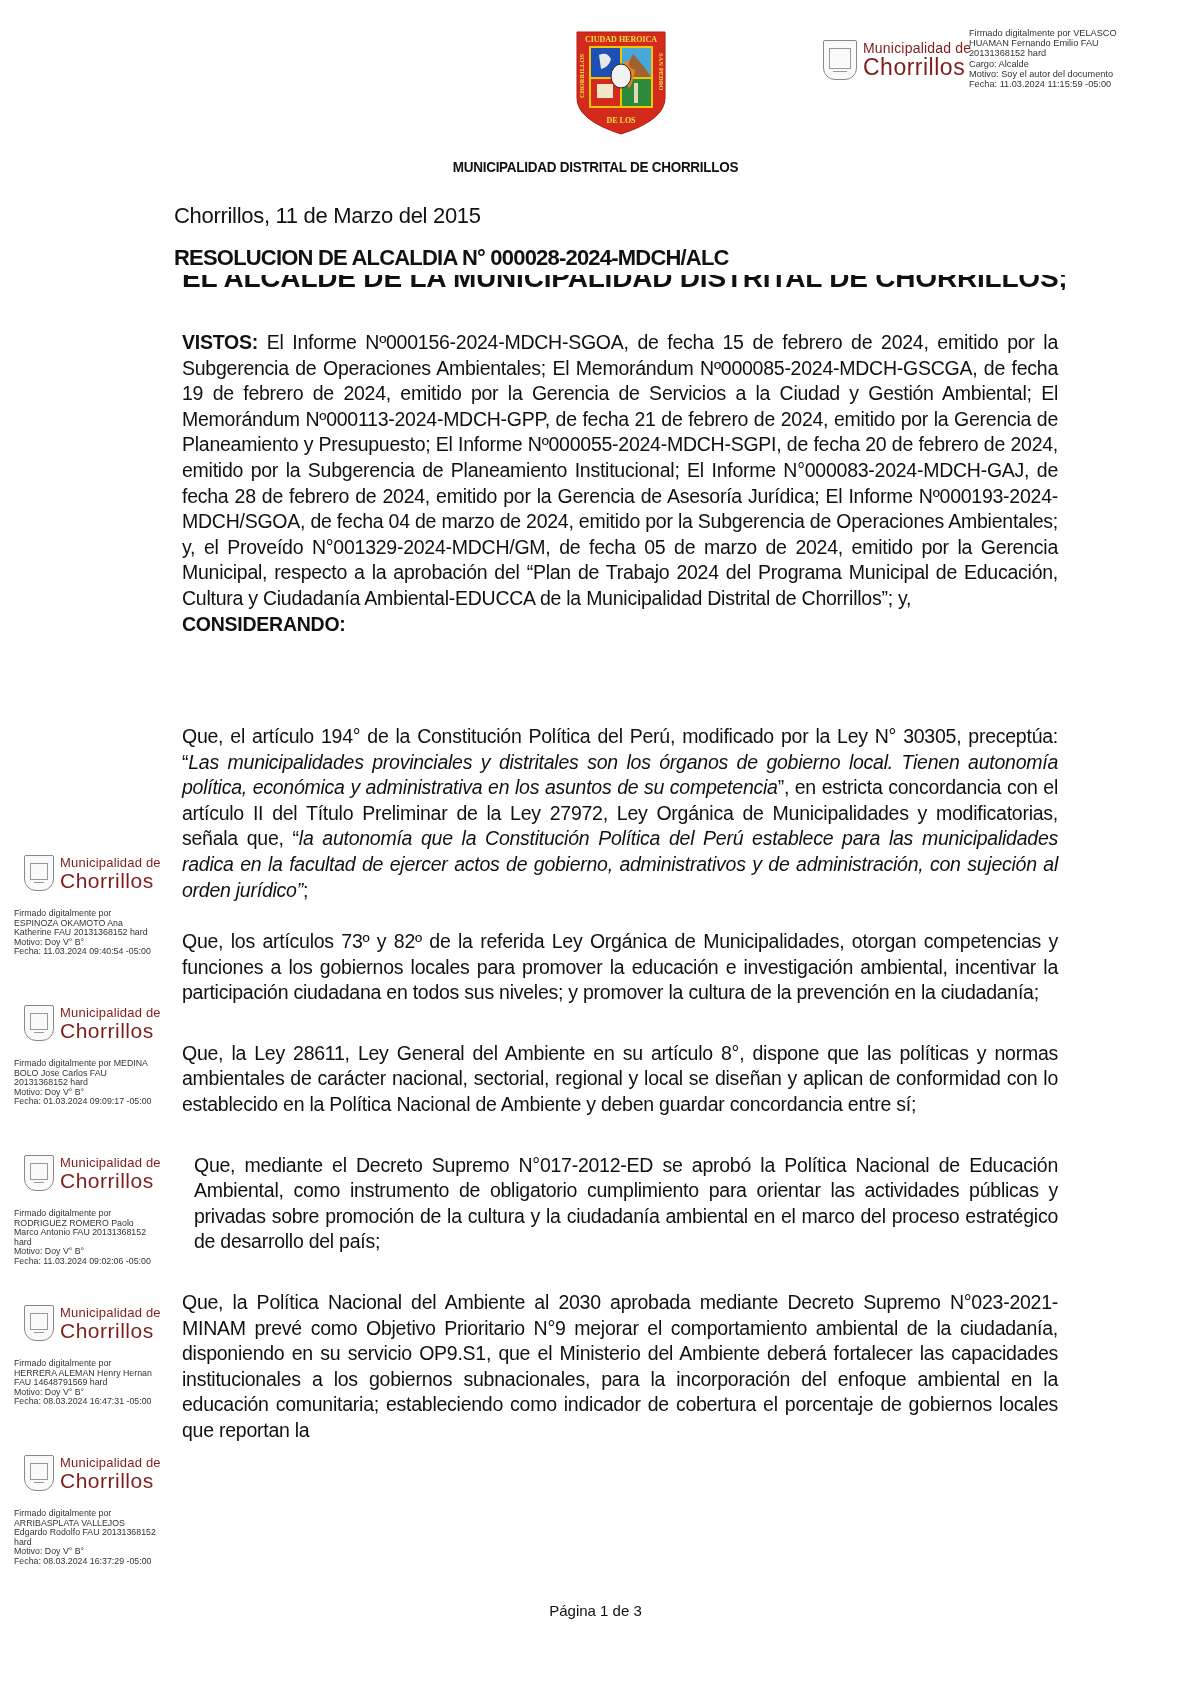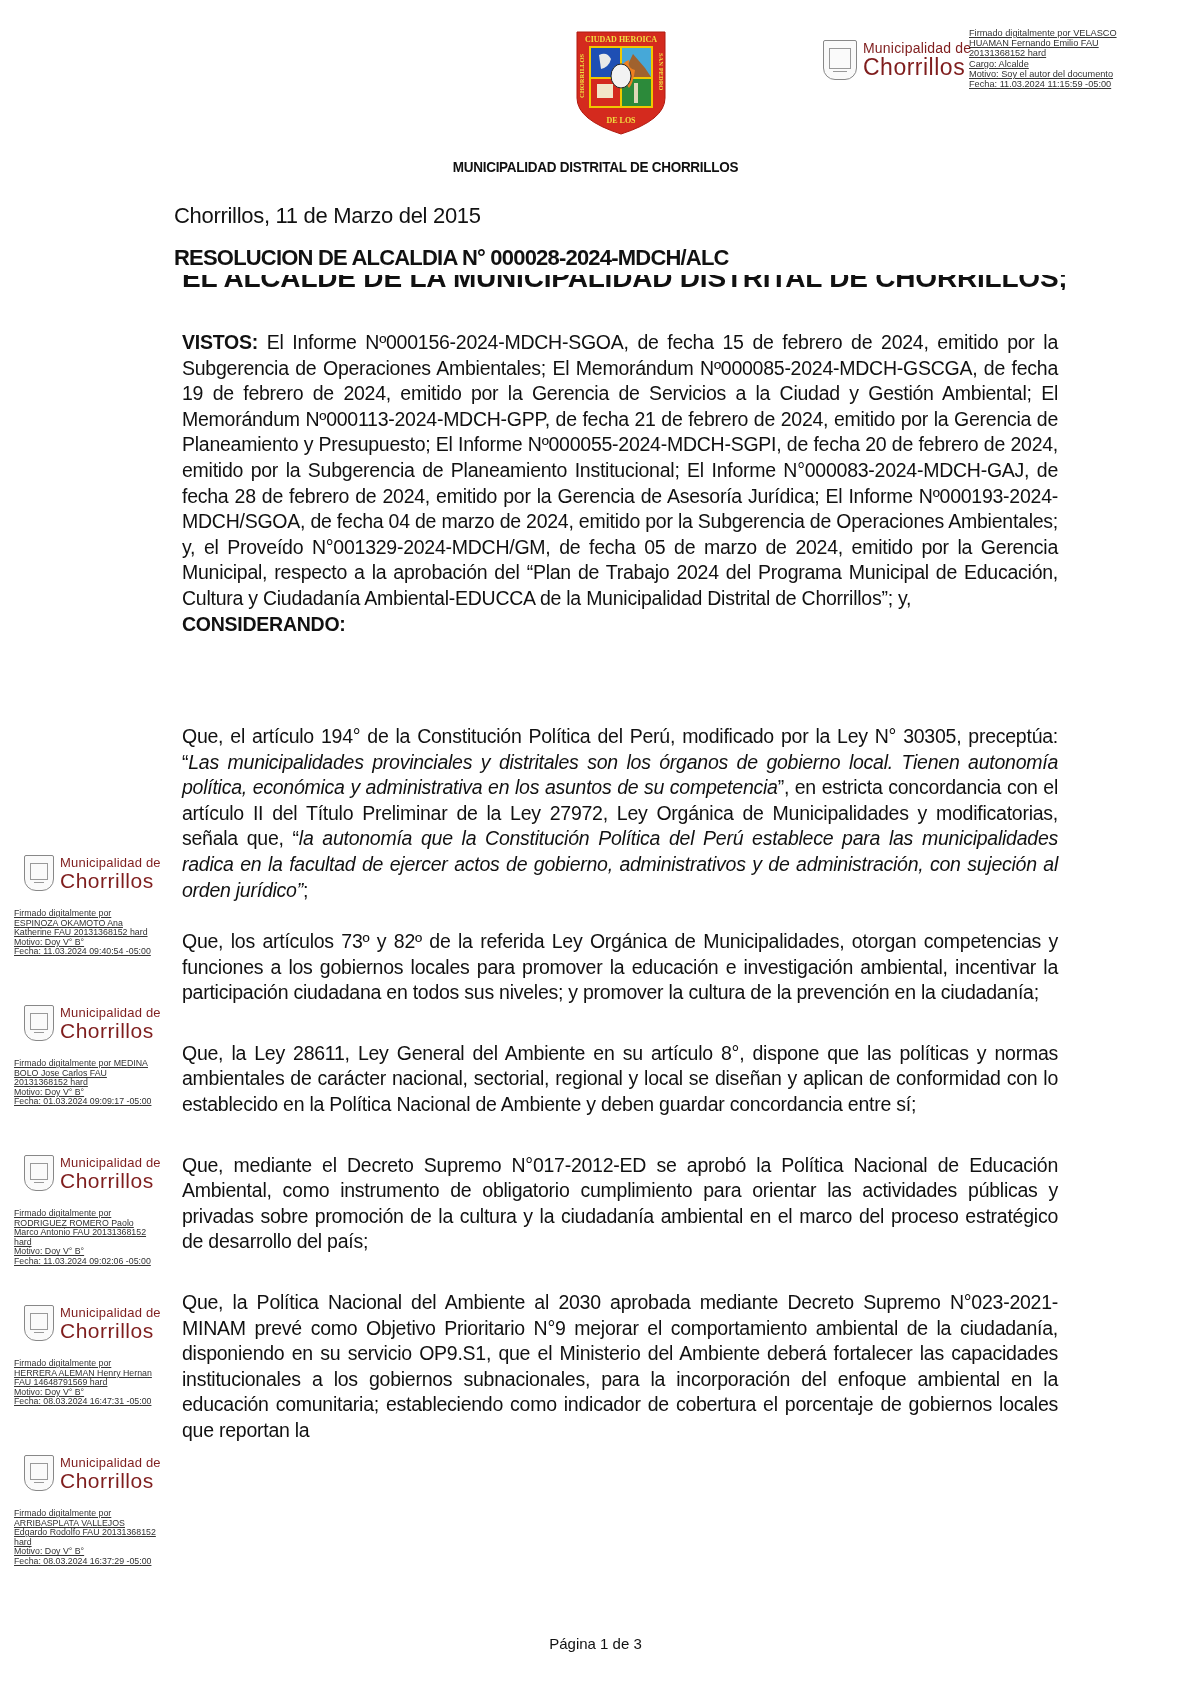--- a/index.html
+++ b/index.html
@@ -9,21 +9,21 @@
   .crest { left:573px; top:28px; width:96px; height:110px; }
   
   .sig-top { left:823px; top:28px; width:360px; height:70px; }
   .muni-logo { display:flex; align-items:center; }
   .muni-shield { width:34px; height:40px; border:1.5px solid #888; border-radius:2px 2px 12px 12px; position:relative; box-sizing:border-box; background:#fafafa; }
   .muni-shield::before { content:""; position:absolute; left:5px; top:7px; right:5px; bottom:10px; border:1px solid #999; }
   .muni-shield::after { content:""; position:absolute; left:9px; right:9px; bottom:4px; height:3px; border-top:1px solid #999; }
   .muni-text { margin-left:6px; color:#7f1d1d; line-height:1; }
   .muni-text .l1 { font-size:14px; letter-spacing:0.2px; }
   .muni-text .l2 { font-size:23px; letter-spacing:0.5px; margin-top:1px; }
-  .sig-meta { font-size:9.2px; line-height:10.2px; color:#333;text-decoration:underline; }
+  .sig-meta { font-size:9.2px; line-height:10.2px; color:#333; }
   .sig-top .sig-meta { position:absolute; left:146px; top:0px; width:220px; }
 
   
   .stamp { left:24px; width:160px; }
   .stamp .muni-shield { width:30px; height:36px; }
   .stamp .muni-text .l1 { font-size:13px; }
   .stamp .muni-text .l2 { font-size:21px; }
   .stamp .sig-meta { margin-top:18px; margin-left:-10px; width:170px; font-size:8.8px; line-height:9.6px; }
 
   
@@ -33,21 +33,21 @@
   .alcalde-line { left:182px; top:275px; font-size:28px; font-weight:bold; letter-spacing:-0.2px; height:15px; overflow:hidden; line-height:26px; }
   .alcalde-line span { position:relative; top:-10px; }
 
   
   .body { left:182px; width:876px; font-size:19.5px; line-height:25.6px; text-align:justify; letter-spacing:-0.25px; }
   .para { margin:0; }
   .para.gap { margin-top:29px; }
   .body b { font-weight:bold; }
   .body i { font-style:italic; }
 
-  .footer { left:0; width:1191px; top:1635px; text-align:center; font-size:15px; }
+  .footer { left:0; width:1191px; top:1602px; text-align:center; font-size:15px; }
 </style>
 </head>
 <body>
 
 <div class="abs crest">
   <svg width="96" height="110" viewBox="0 0 96 110">
     <path d="M4 4 H92 V70 Q92 92 48 106 Q4 92 4 70 Z" fill="#d42a1e" stroke="#b01a10" stroke-width="1"></path>
     <rect x="16" y="18" width="64" height="62" fill="#f0c800"></rect>
     <rect x="18" y="20" width="29" height="29" fill="#1e4fb4"></rect>
     <rect x="49" y="20" width="29" height="29" fill="#46a8d8"></rect>
@@ -93,21 +93,21 @@
   <p class="para"><b>VISTOS:</b><span> El Informe Nº000156-2024-MDCH-SGOA, de fecha 15 de febrero de 2024, emitido por la Subgerencia de Operaciones Ambientales; El Memorándum Nº000085-2024-MDCH-GSCGA, de fecha 19 de febrero de 2024, emitido por la Gerencia de Servicios a la Ciudad y Gestión Ambiental; El Memorándum Nº000113-2024-MDCH-GPP, de fecha 21 de febrero de 2024, emitido por la Gerencia de Planeamiento y Presupuesto; El Informe Nº000055-2024-MDCH-SGPI, de fecha 20 de febrero de 2024, emitido por la Subgerencia de Planeamiento Institucional; El Informe N°000083-2024-MDCH-GAJ, de fecha 28 de febrero de 2024, emitido por la Gerencia de Asesoría Jurídica; El Informe Nº000193-2024-MDCH/SGOA, de fecha 04 de marzo de 2024, emitido por la Subgerencia de Operaciones Ambientales; y, el Proveído N°001329-2024-MDCH/GM, de fecha 05 de marzo de 2024, emitido por la Gerencia Municipal, respecto a la aprobación del “Plan de Trabajo 2024 del Programa Municipal de Educación, Cultura y Ciudadanía Ambiental-EDUCCA de la Municipalidad Distrital de Chorrillos”; y,</span><br><b>CONSIDERANDO:</b></p>
 </div>
 
 <div class="abs body" style="top:724px;">
   <p class="para"><span>Que, el artículo 194° de la Constitución Política del Perú, modificado por la Ley N° 30305, preceptúa: “</span><i>Las municipalidades provinciales y distritales son los órganos de gobierno local. Tienen autonomía política, económica y administrativa en los asuntos de su competencia</i><span>”, en estricta concordancia con el artículo II del Título Preliminar de la Ley 27972, Ley Orgánica de Municipalidades y modificatorias, señala que, “</span><i>la autonomía que la Constitución Política del Perú establece para las municipalidades radica en la facultad de ejercer actos de gobierno, administrativos y de administración, con sujeción al orden jurídico”</i><span>;</span></p>
 </div>
 
 <div class="abs body" style="top:929px;">
   <p class="para">Que, los artículos 73º y 82º de la referida Ley Orgánica de Municipalidades, otorgan competencias y funciones a los gobiernos locales para promover la educación e investigación ambiental, incentivar la participación ciudadana en todos sus niveles; y promover la cultura de la prevención en la ciudadanía;</p>
   <p class="para gap" style="margin-top:35px;">Que, la Ley 28611, Ley General del Ambiente en su artículo 8°, dispone que las políticas y normas ambientales de carácter nacional, sectorial, regional y local se diseñan y aplican de conformidad con lo establecido en la Política Nacional de Ambiente y deben guardar concordancia entre sí;</p>
-  <p class="para gap" style="margin-top:35px;">Que, mediante el Decreto Supremo N°017-2012-ED se aprobó la Política Nacional de Educación Ambiental, como instrumento de obligatorio cumplimiento para orientar las actividades públicas y privadas sobre promoción de la cultura y la ciudadanía ambiental en el marco del proceso estratégico de desarrollo del país;</p>
+  <p class="para gap" style="margin-top:35px;margin-left:12px;">Que, mediante el Decreto Supremo N°017-2012-ED se aprobó la Política Nacional de Educación Ambiental, como instrumento de obligatorio cumplimiento para orientar las actividades públicas y privadas sobre promoción de la cultura y la ciudadanía ambiental en el marco del proceso estratégico de desarrollo del país;</p>
   <p class="para gap" style="margin-top:35px;">Que, la Política Nacional del Ambiente al 2030 aprobada mediante Decreto Supremo N°023-2021-MINAM prevé como Objetivo Prioritario N°9 mejorar el comportamiento ambiental de la ciudadanía, disponiendo en su servicio OP9.S1, que el Ministerio del Ambiente deberá fortalecer las capacidades institucionales a los gobiernos subnacionales, para la incorporación del enfoque ambiental en la educación comunitaria; estableciendo como indicador de cobertura el porcentaje de gobiernos locales que reportan la</p>
 </div>
 
 <div class="abs stamp" style="top:855px;">
   <div class="muni-logo">
     <div class="muni-shield"></div>
     <div class="muni-text">
         <div class="l1">Municipalidad de</div>
         <div class="l2">Chorrillos</div>
       </div>

